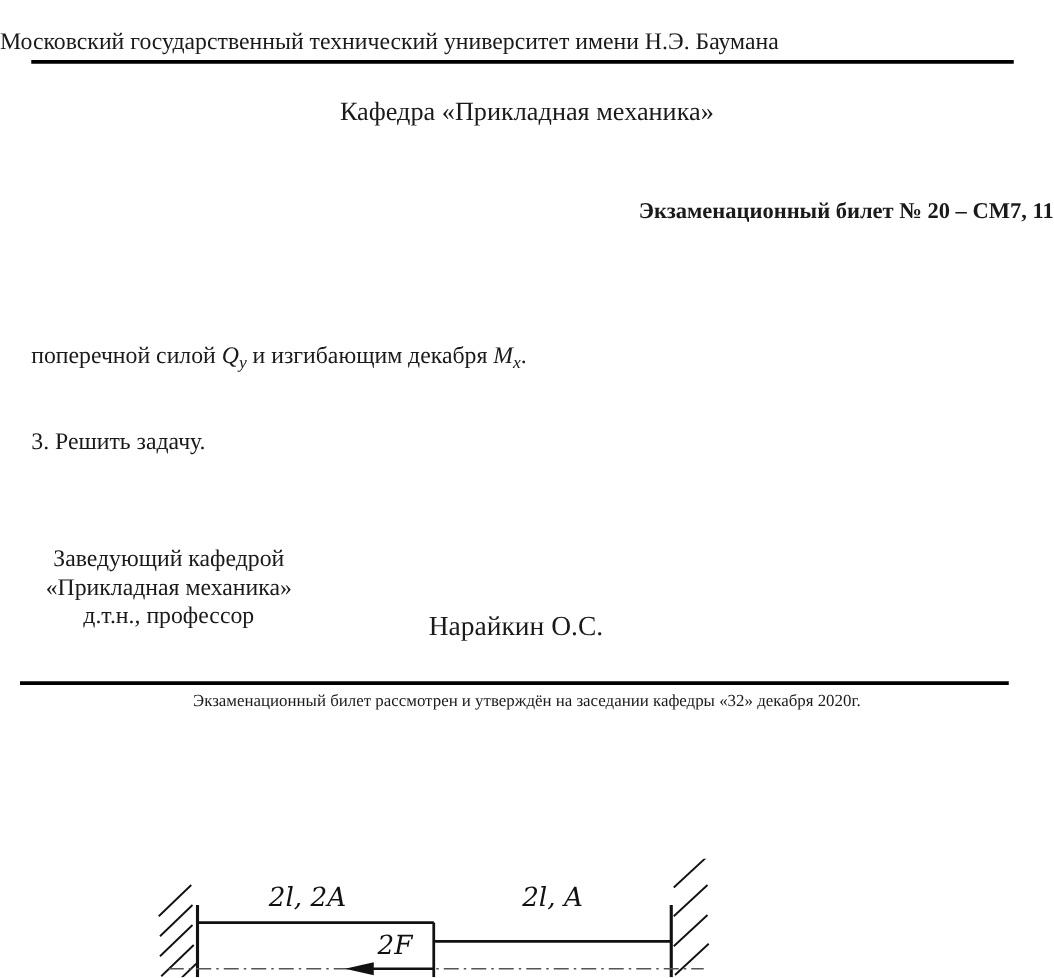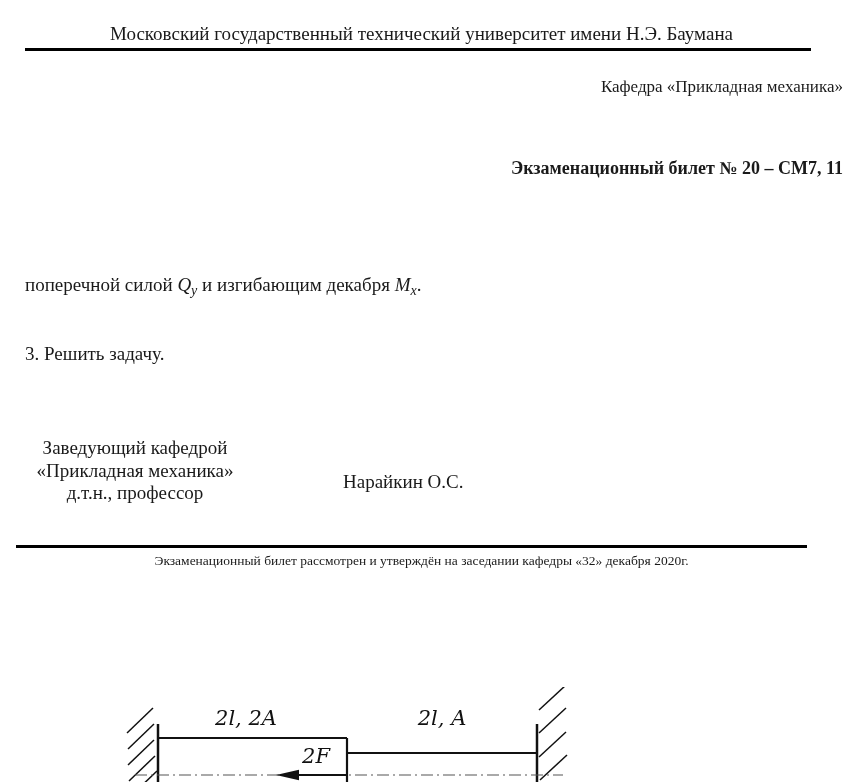--- a/index.html
+++ b/index.html
@@ -7,45 +7,45 @@
     position: relative;
     width: 843px;
     height: 782px;
     background: #ffffff;
     font-family: "Liberation Serif", "DejaVu Serif", serif;
     color: #1a1a1a;
     overflow: hidden;
   }
   .university {
     position: absolute; top: 23px; left: 0; width: 100%;
-    text-align: center; font-size: 19px;
+    text-align: left; font-size: 19px;
   }
   .rule { position: absolute; background: #000; height: 3px; }
   .rule-top { top: 48px; left: 25px; width: 786px; }
   .rule-bottom { top: 545px; left: 16px; width: 791px; }
   .department {
     position: absolute; top: 77px; left: 0; width: 100%;
-    text-align: right; font-size: 17px;
+    text-align: center; font-size: 21px;
   }
   .ticket-title {
     position: absolute; top: 155px; left: 0; width: 100%;
     text-align: right; font-size: 18px; font-weight: bold; line-height: 26px;
   }
   .item { position: absolute; left: 25px; font-size: 19px; }
   .item-1 { top: 227px; }
   .item-2 { top: 271px; width: 812px; line-height: 28px; }
   .item-2 .l { white-space: nowrap; }
   .item-3 { top: 343px; }
   .mi { font-style: italic; }
   .msub { font-style: italic; font-size: 14px; vertical-align: -4px; }
   .signature {
     position: absolute; top: 437px; left: 28px; width: 214px;
     text-align: center; font-size: 19px; line-height: 22.5px;
   }
-  .sig-name { position: absolute; top: 471px; left: 343px; font-size: 19px; }
+  .sig-name { position: absolute; top: 488px; left: 343px; font-size: 22px; }
   .approval {
     position: absolute; top: 553px; left: 0; width: 100%;
     text-align: center; font-size: 13.5px;
   }
   .diagram { position: absolute; top: 687px; left: 0; }
   .dlabel {
     font-family: "DejaVu Serif", "Liberation Serif", serif;
     font-style: italic; font-size: 21px; fill: #111;
   }
 </style>

